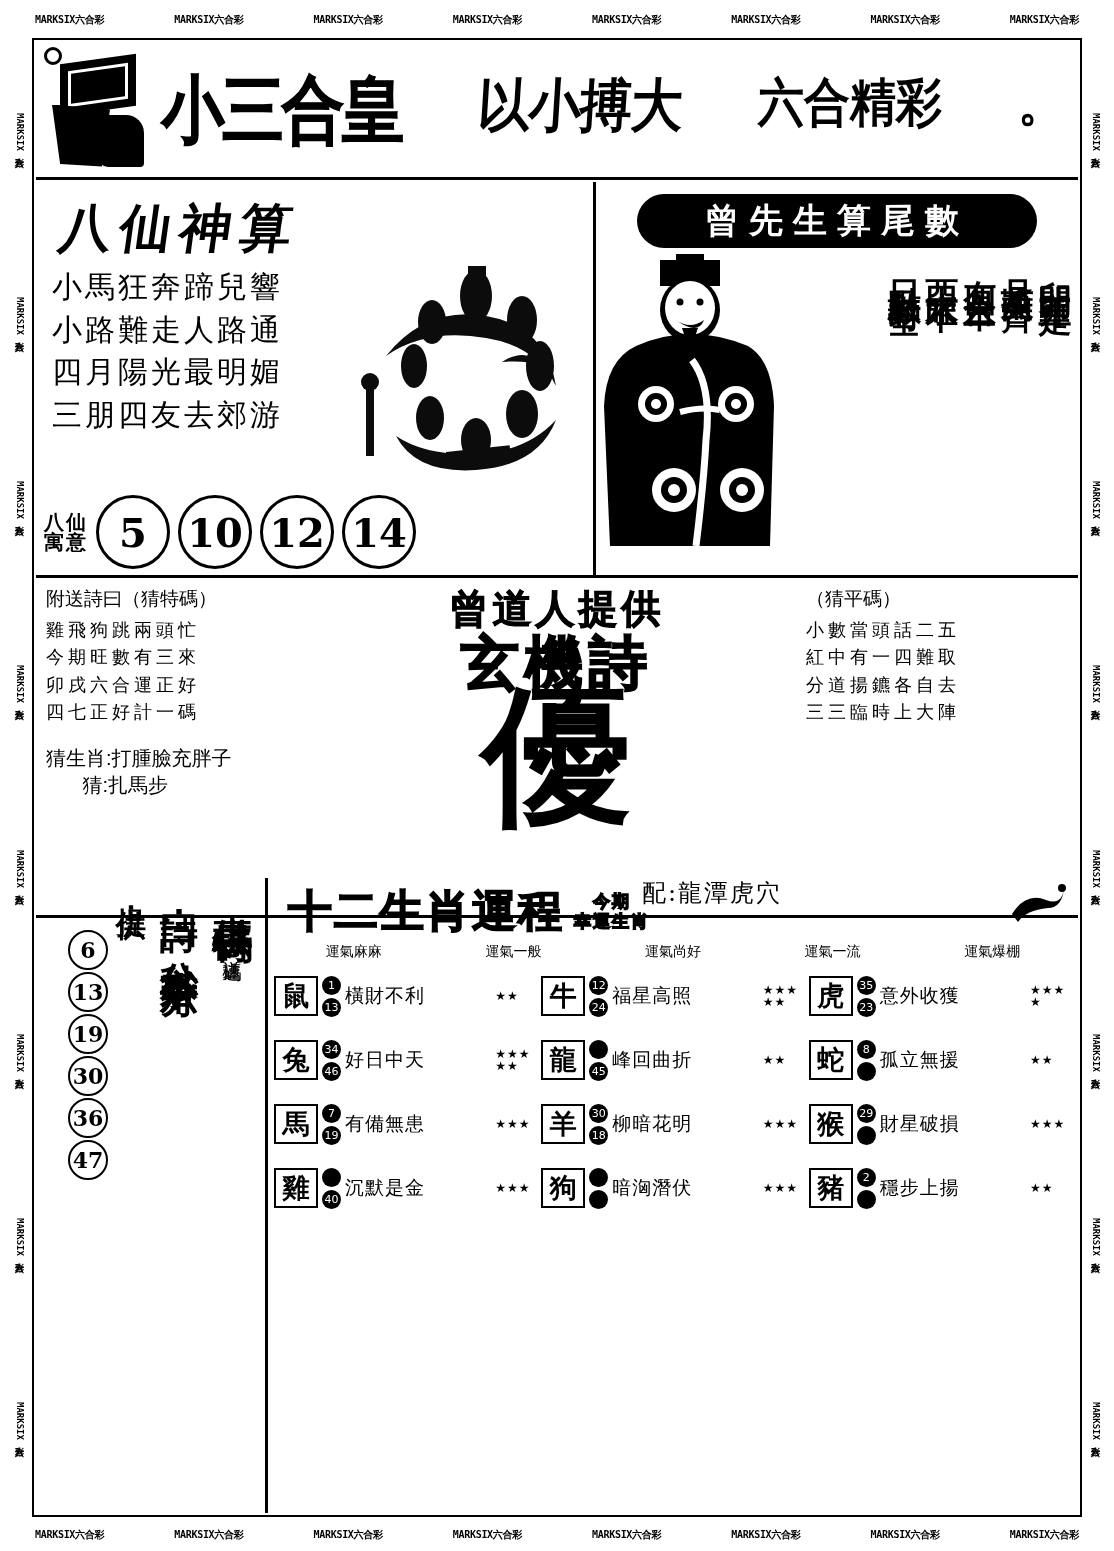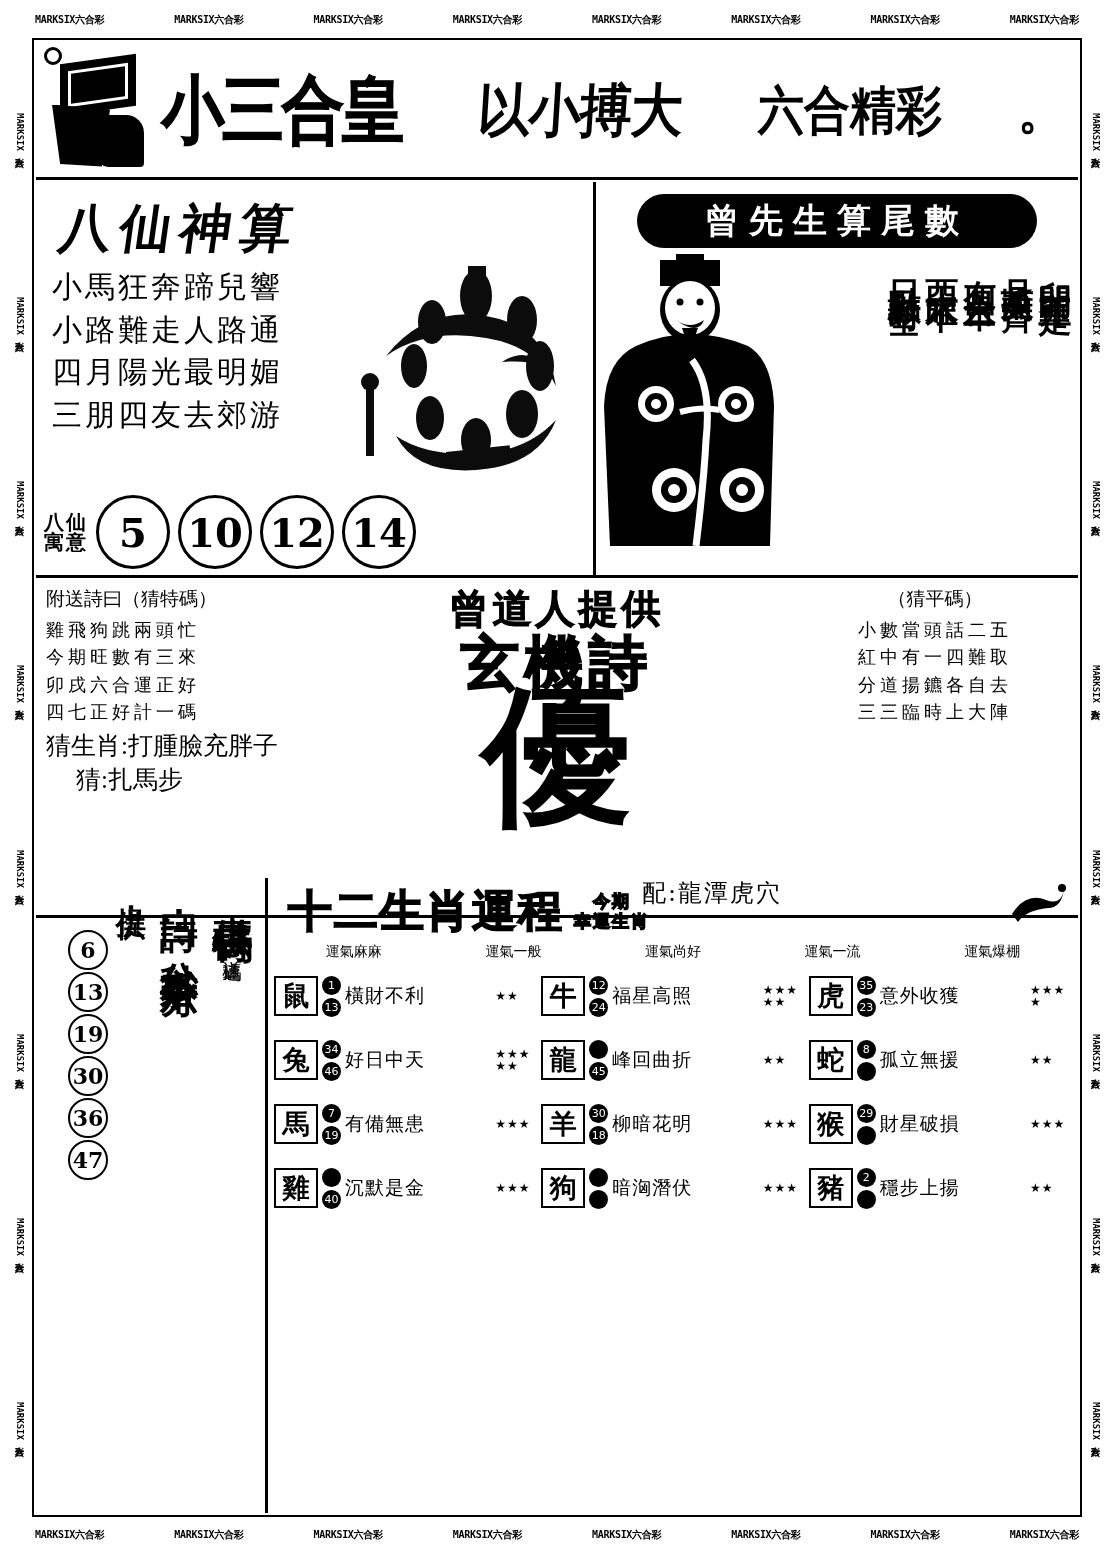--- a/index.html
+++ b/index.html
@@ -89,21 +89,21 @@
     position:absolute; left:60px; top:70px; width:46px; height:52px; background:#000;
     border-radius: 6px 18px 4px 10px;
   }
   .banner-art .dot {
     position:absolute; left:6px; top:2px; width:18px; height:18px;
     border-radius:50%; border:3px solid #000;
   }
   .banner-text {
     flex: 1;
     display: flex;
-    align-items: center;
+    align-items: flex-start;
     justify-content: space-between;
     padding: 0 14px 0 6px;
     font-family: "DejaVu Sans", sans-serif;
     font-weight: bold;
   }
   .b-lg {
     font-size: 62px;
     line-height: 1;
     letter-spacing: -2px;
     transform: scaleY(1.18);
@@ -232,32 +232,32 @@
     position: absolute;
     left: 2px; right: 2px; top: 538px;
     height: 340px;
     border-bottom: 3px solid #000;
     display: flex;
   }
   .sec2-col {
     width: 282px;
     padding: 8px 6px 4px 10px;
   }
-  .sec2-col.right { border-left: 0; text-align: center; padding-right: 14px; }
+  .sec2-col.right { border-left: 0; text-align: left; padding-right: 14px; }
   .small-lbl { font-size: 19px; font-family:"DejaVu Serif",serif; margin-bottom: 4px; }
   .pline {
     font-size: 18px;
     font-family: "DejaVu Serif", serif;
     letter-spacing: 4px;
     line-height: 1.52;
   }
   .guess {
-    margin-top: 4px;
-    font-size: 25px;
-    font-family: Liberation Serif, serif;
+    margin-top: 20px;
+    font-size: 20px;
+    font-family: Liberation Sans, sans-serif;
     line-height: 1.35;
   }
   .guess .ix { display:inline-block; min-width: 62px; text-align:right; }
   .sec2-mid {
     flex: 1;
     position: relative;
     text-align: center;
   }
   .xuanji1 {
     font-size: 39px; font-weight: 700;

